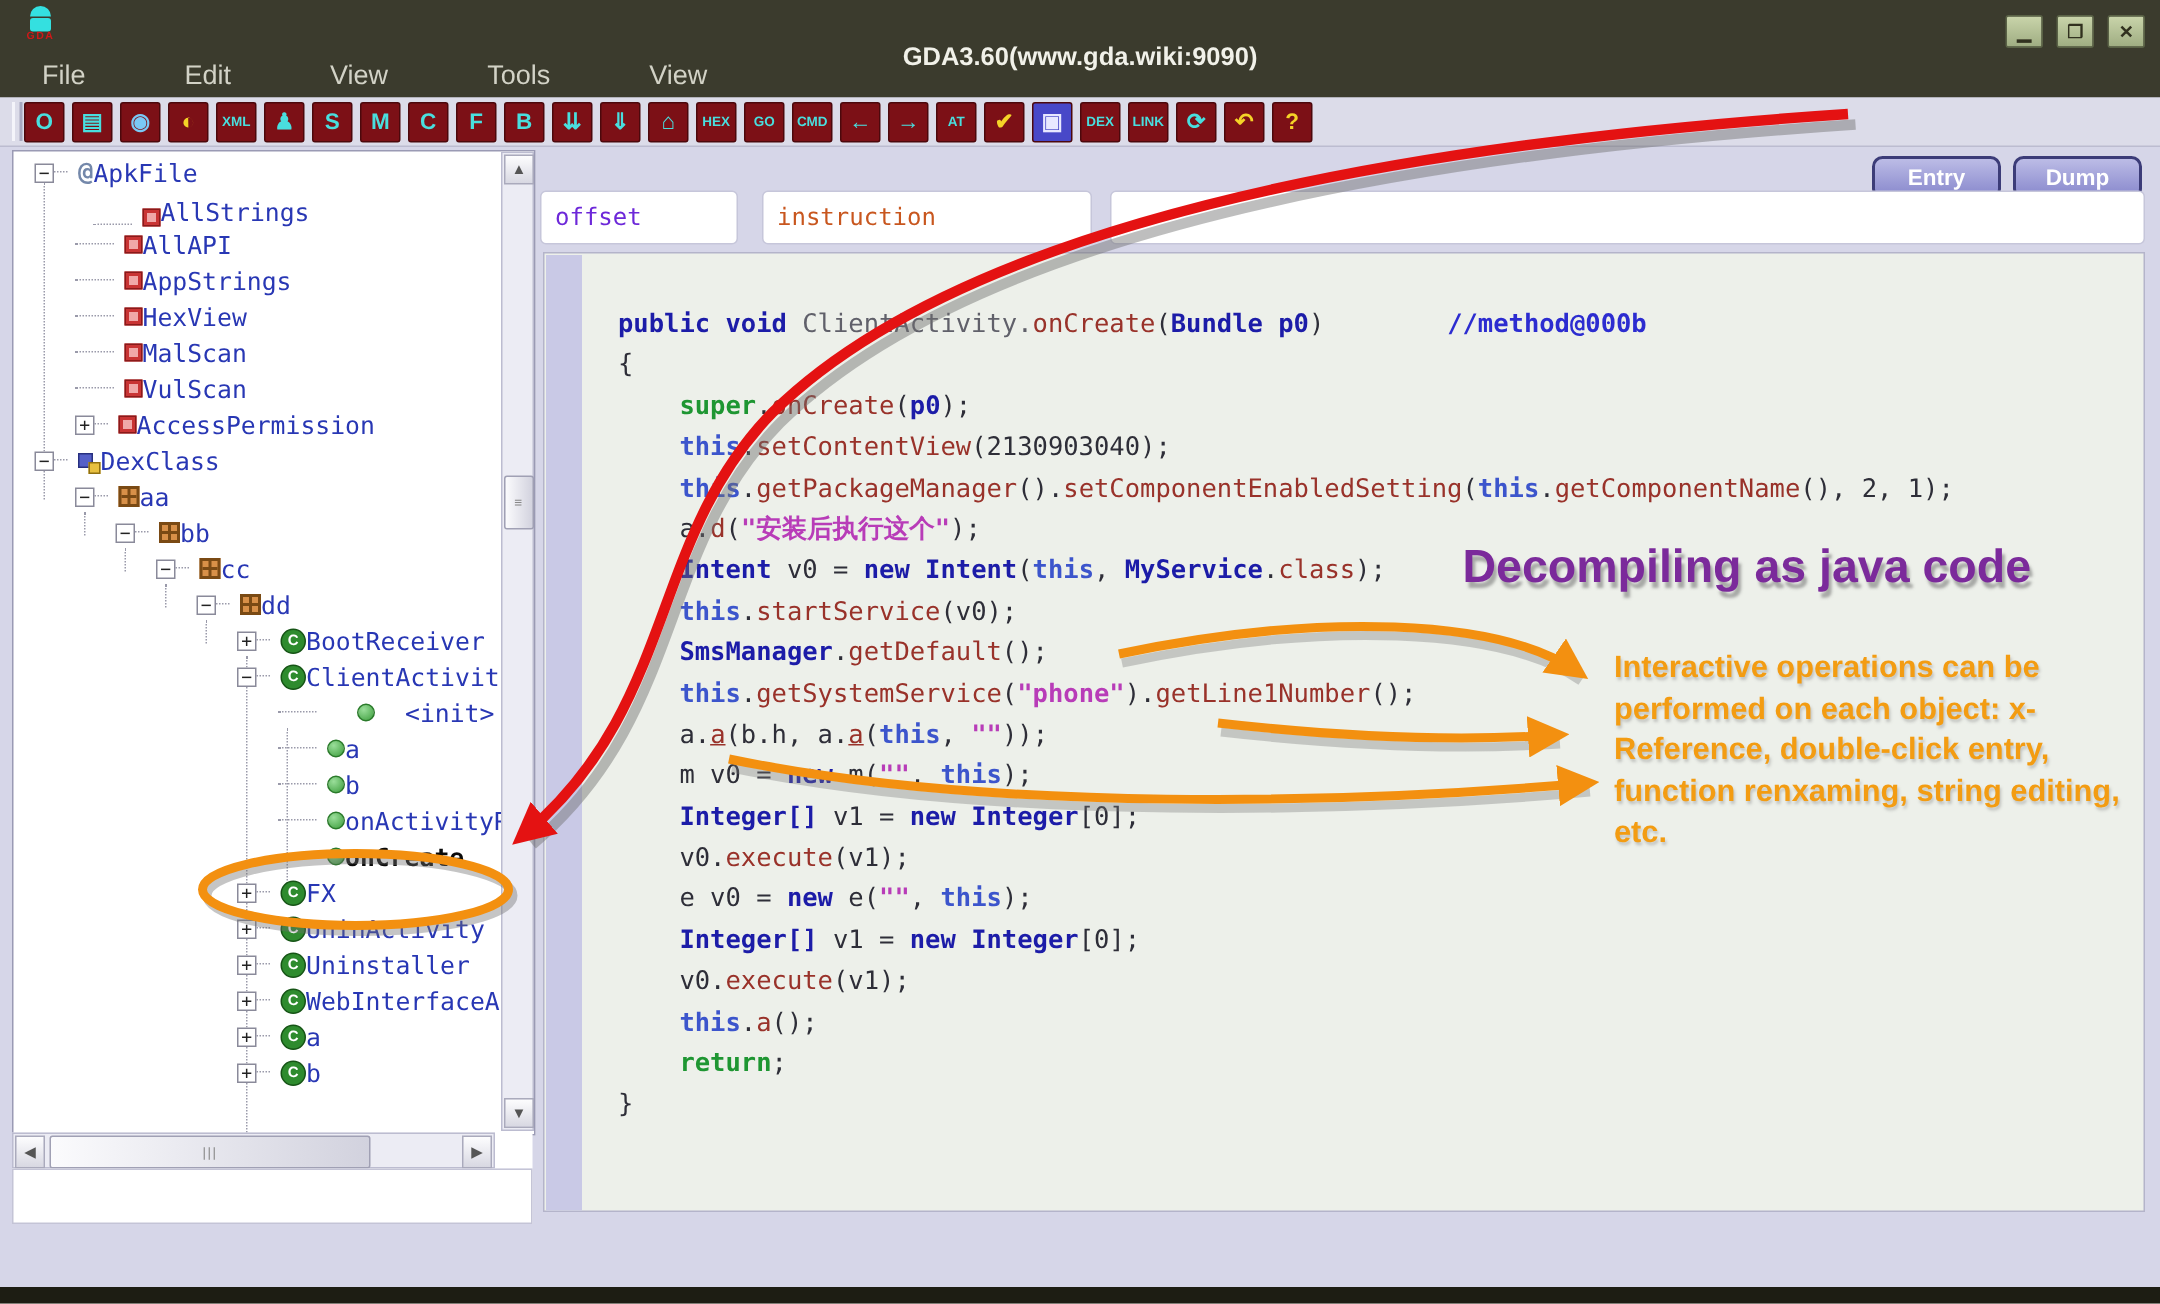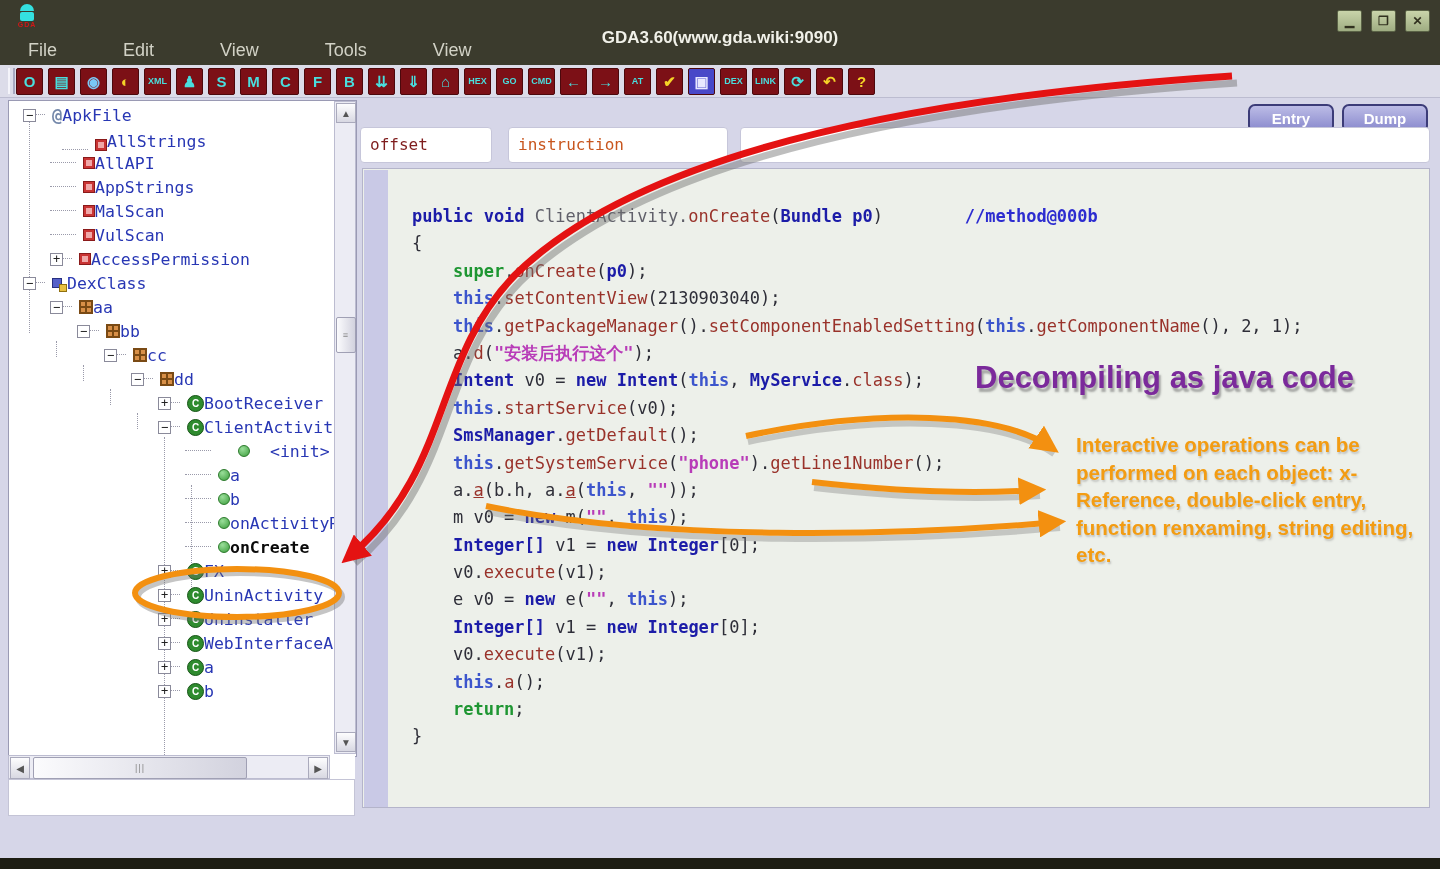--- a/index.html
+++ b/index.html
@@ -58,21 +58,21 @@
             color:#888;display:flex;align-items:center;justify-content:center;font-size:9px;letter-spacing:1px;}
   #vscroll{right:0;top:0;width:22px;height:653px;}
   #hscroll{left:8px;top:755px;width:322px;height:24px;background:#ececf4;border:1px solid #bcbcd0;}
   #hcorner{position:absolute;left:330px;top:755px;width:25px;height:24px;background:#fff;}
   #tree-footer{position:absolute;left:8px;top:779px;width:347px;height:37px;background:#fff;border:1px solid #c4c4d6;box-sizing:border-box;}
   
   #green-header{position:absolute;left:358px;top:97px;width:1074px;height:26px;background:#1f8a12;color:#fff;
                 font-size:15px;font-weight:bold;line-height:26px;padding-left:4px;box-sizing:border-box;border:1px solid #14600c;}
   .colbox{position:absolute;top:127px;height:36px;background:#fff;border:1px solid #c6c6da;border-radius:4px;
           font-family:"DejaVu Sans Mono",monospace;font-size:16px;line-height:34px;padding-left:9px;box-sizing:border-box;}
-  #col-offset{left:360px;width:132px;color:#7f1d1d;}
+  #col-offset{left:360px;width:132px;color:#6d28d9;}
   #col-instruction{left:508px;width:220px;color:#c8561e;}
   #col-blank{left:740px;width:690px;}
   #code-area{position:absolute;left:362px;top:168px;width:1068px;height:640px;background:#edf0ea;border:1px solid #b4b4ca;box-sizing:border-box;}
   #gutter{position:absolute;left:1px;top:1px;width:24px;height:637px;background:#c9c9e6;}
   #code{position:absolute;left:412px;top:203px;font-family:"DejaVu Sans Mono",monospace;font-size:17px;line-height:27.4px;white-space:pre;}
   .code-line{height:27.4px;}
   .k{color:#1c1ca8;font-weight:bold;}
   .t{color:#3c55cc;font-weight:bold;}
   .m{color:#99322a;}
   .s{color:#b83cb8;font-weight:bold;}
@@ -178,20 +178,25 @@
           <span class="tlabel">AllAPI</span>
         </div>
         <div class="tree-row" style="padding-left: 41px;">
           <div class="stub" style="width: 26px;"></div>
           <div class="tico ic-doc"></div>
           <span class="tlabel">AppStrings</span>
         </div>
         <div class="tree-row" style="padding-left: 41px;">
           <div class="stub" style="width: 26px;"></div>
           <div class="tico ic-doc"></div>
+          <span class="tlabel">HexView</span>
+        </div>
+        <div class="tree-row" style="padding-left: 41px;">
+          <div class="stub" style="width: 26px;"></div>
+          <div class="tico ic-doc"></div>
           <span class="tlabel">MalScan</span>
         </div>
         <div class="tree-row" style="padding-left: 41px;">
           <div class="stub" style="width: 26px;"></div>
           <div class="tico ic-doc"></div>
           <span class="tlabel">VulScan</span>
         </div>
         <div class="tree-row" style="padding-left: 41px;">
           <div class="expbox">+</div>
           <div class="stub" style="width: 9px;"></div>

